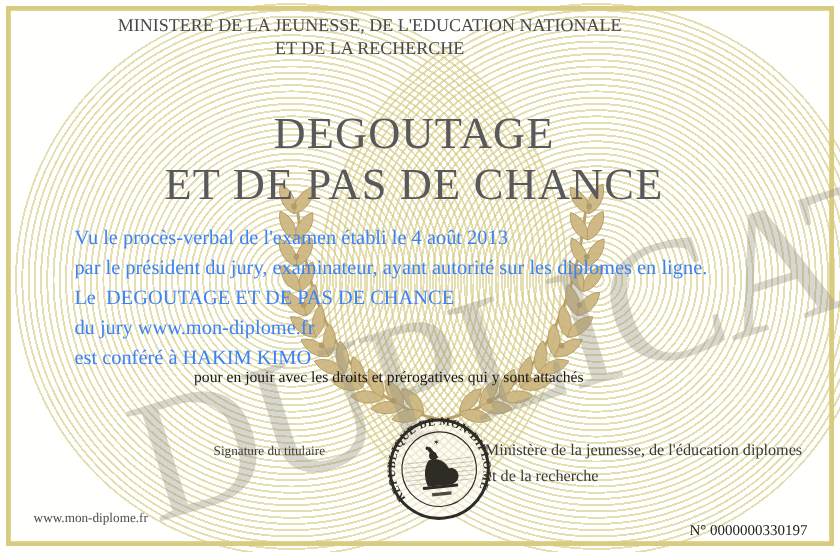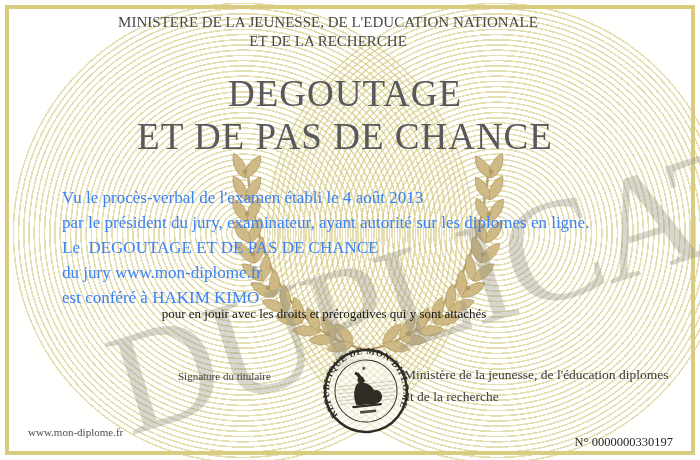--- a/index.html
+++ b/index.html
@@ -24,22 +24,22 @@
   .border-frame{position:absolute;inset:5px;border:4px solid #d9cb80;z-index:3;pointer-events:none;}
 
   .watermark{
     position:absolute;left:115px;top:316px;z-index:4;
     font-size:146px;line-height:1;letter-spacing:-4px;white-space:nowrap;
     color:rgba(150,146,132,0.38);
     transform:rotate(-17.5deg);transform-origin:0 50%;
   }
 
   .txt{position:absolute;z-index:5;}
-  .header{top:13px;left:0;width:616px;text-align:center;color:#48484a;font-size:15px;line-height:19px;padding-left:20px;}
-  .title{top:72px;left:0;width:690px;text-align:center;color:#59595b;font-size:37px;line-height:43px;letter-spacing:1px;}
+  .header{top:13px;left:0;width:616px;text-align:center;color:#48484a;font-size:15px;line-height:19px;}
+  .title{top:90px;left:0;width:690px;text-align:center;color:#59595b;font-size:37px;line-height:43px;letter-spacing:1px;}
   .body-block{left:62px;top:185px;font-size:17px;line-height:25px;color:#3b82f6;}
   .body-block .line{white-space:pre-wrap;}
   .rights{left:0;top:306px;width:648px;text-align:center;font-size:13px;color:#17171a;}
   .signature{left:178px;top:370px;font-size:11px;color:#3c3c3e;}
   .ministry{left:404px;top:364px;font-size:13.5px;color:#3a3a3c;line-height:22px;}
   .website{left:28px;top:426px;font-size:11px;color:#4c4c4e;}
   .serial{right:27px;top:435px;font-size:12.5px;color:#232325;}
 
   .seal{position:absolute;left:321px;top:346px;width:90px;height:90px;z-index:6;transform:rotate(-6deg);}
 </style>

